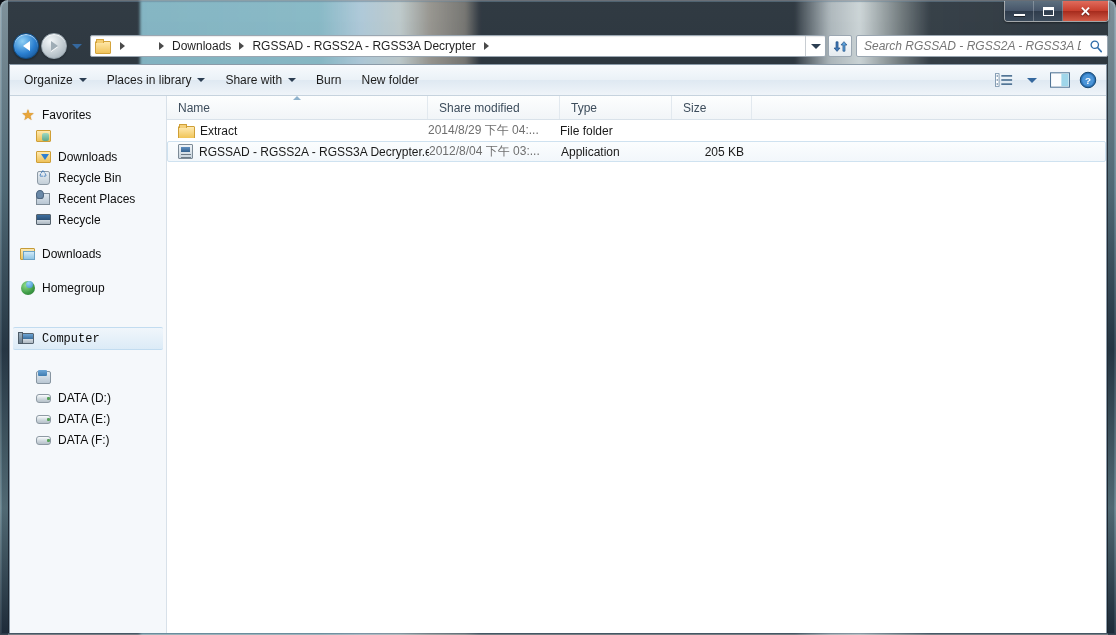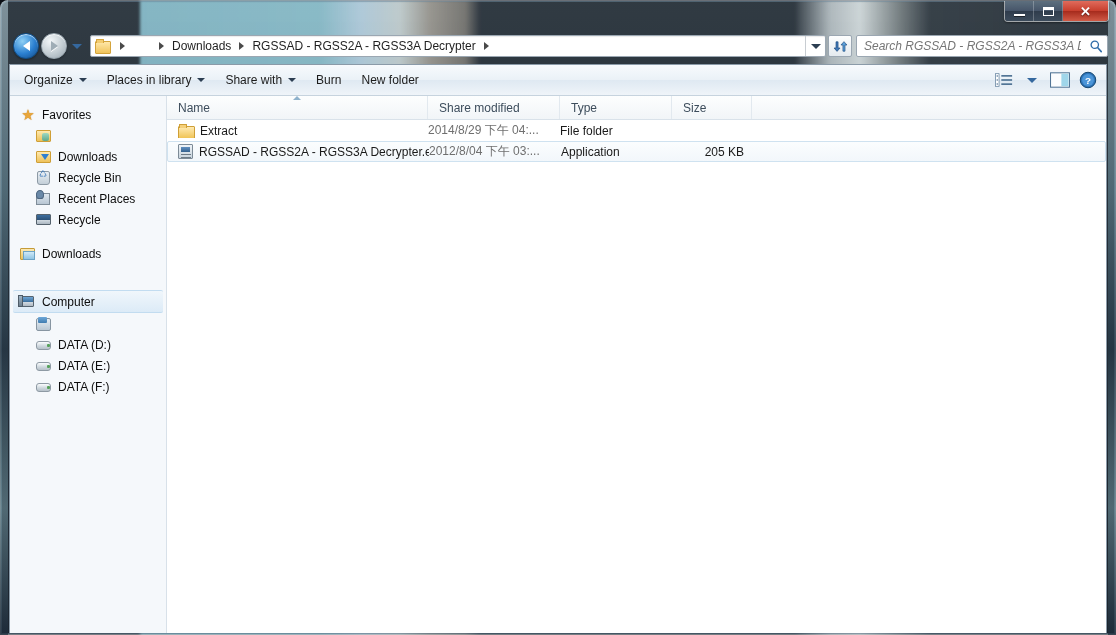--- a/index.html
+++ b/index.html
@@ -270,23 +270,24 @@
     padding-left: 10px;
     font-size: 12px; color: #0d0d0d;
     white-space: nowrap;
   }
   .nav-item.child { padding-left: 26px; }
   .nav-item.selected {
     background: linear-gradient(180deg, #f0f6fb, #dcebf7);
     border-top: 1px solid #c2dcf0;
     border-bottom: 1px solid #c2dcf0;
     height: 23px;
-    margin: 0 3px;
+    margin: 16px 3px;
     border-radius: 2px;
     padding-left: 7px;
+    font-family: Liberation Mono, monospace;
   }
   .nav-gap { height: 13px; }
 
   .ni-ico { width: 16px; height: 16px; flex: none; position: relative; }
 
   
   .ico-star {
     color: #e8a63b; font-size: 15px; line-height: 16px; text-align: center;
     text-shadow: 0 0 1px #b8791d;
   }
@@ -700,20 +701,26 @@
 
       <div class="nav-item">
         <span class="ni-ico">
           <span class="ico-library" style="display:block"></span>
         </span>
         <span>Downloads</span>
       </div>
 
       <div class="nav-gap"></div>
 
+      <div class="nav-item">
+        <span class="ni-ico">
+          <span class="ico-homegroup" style="display:block"></span>
+        </span>
+        <span>Homegroup</span>
+      </div>
 
       <div class="nav-gap"></div>
 
       <div class="nav-item selected">
         <span class="ni-ico">
           <span class="ico-computer" style="display:block"></span>
         </span>
         <span>Computer</span>
       </div>
       <div class="nav-item child">

